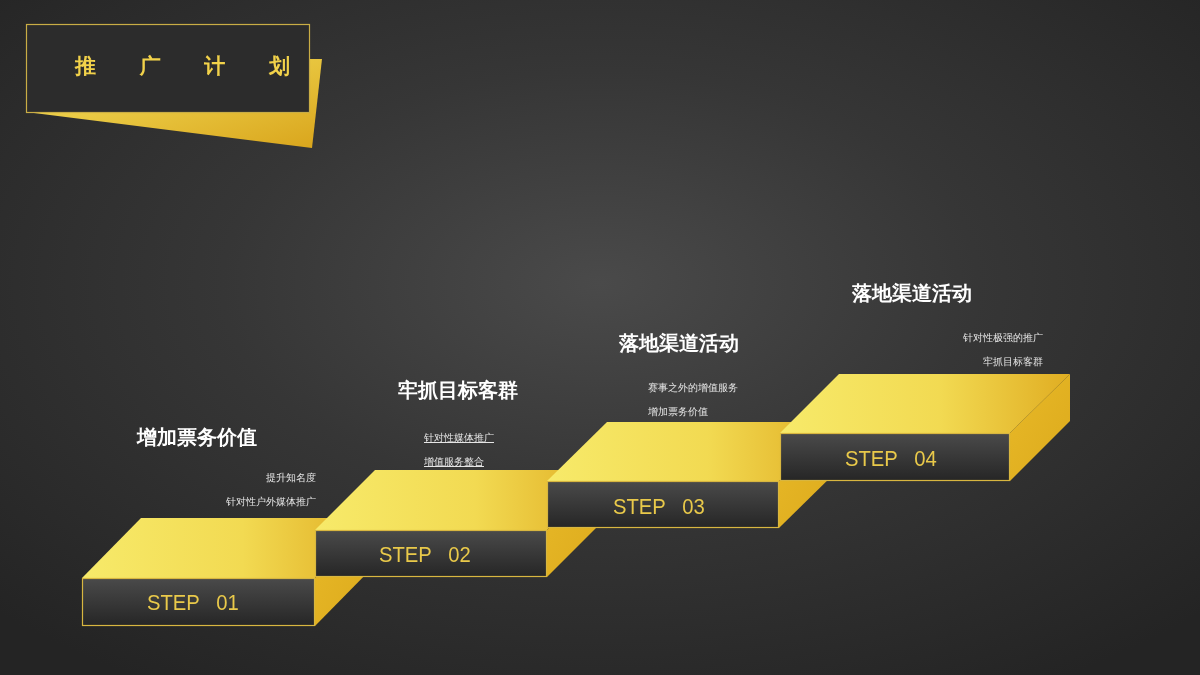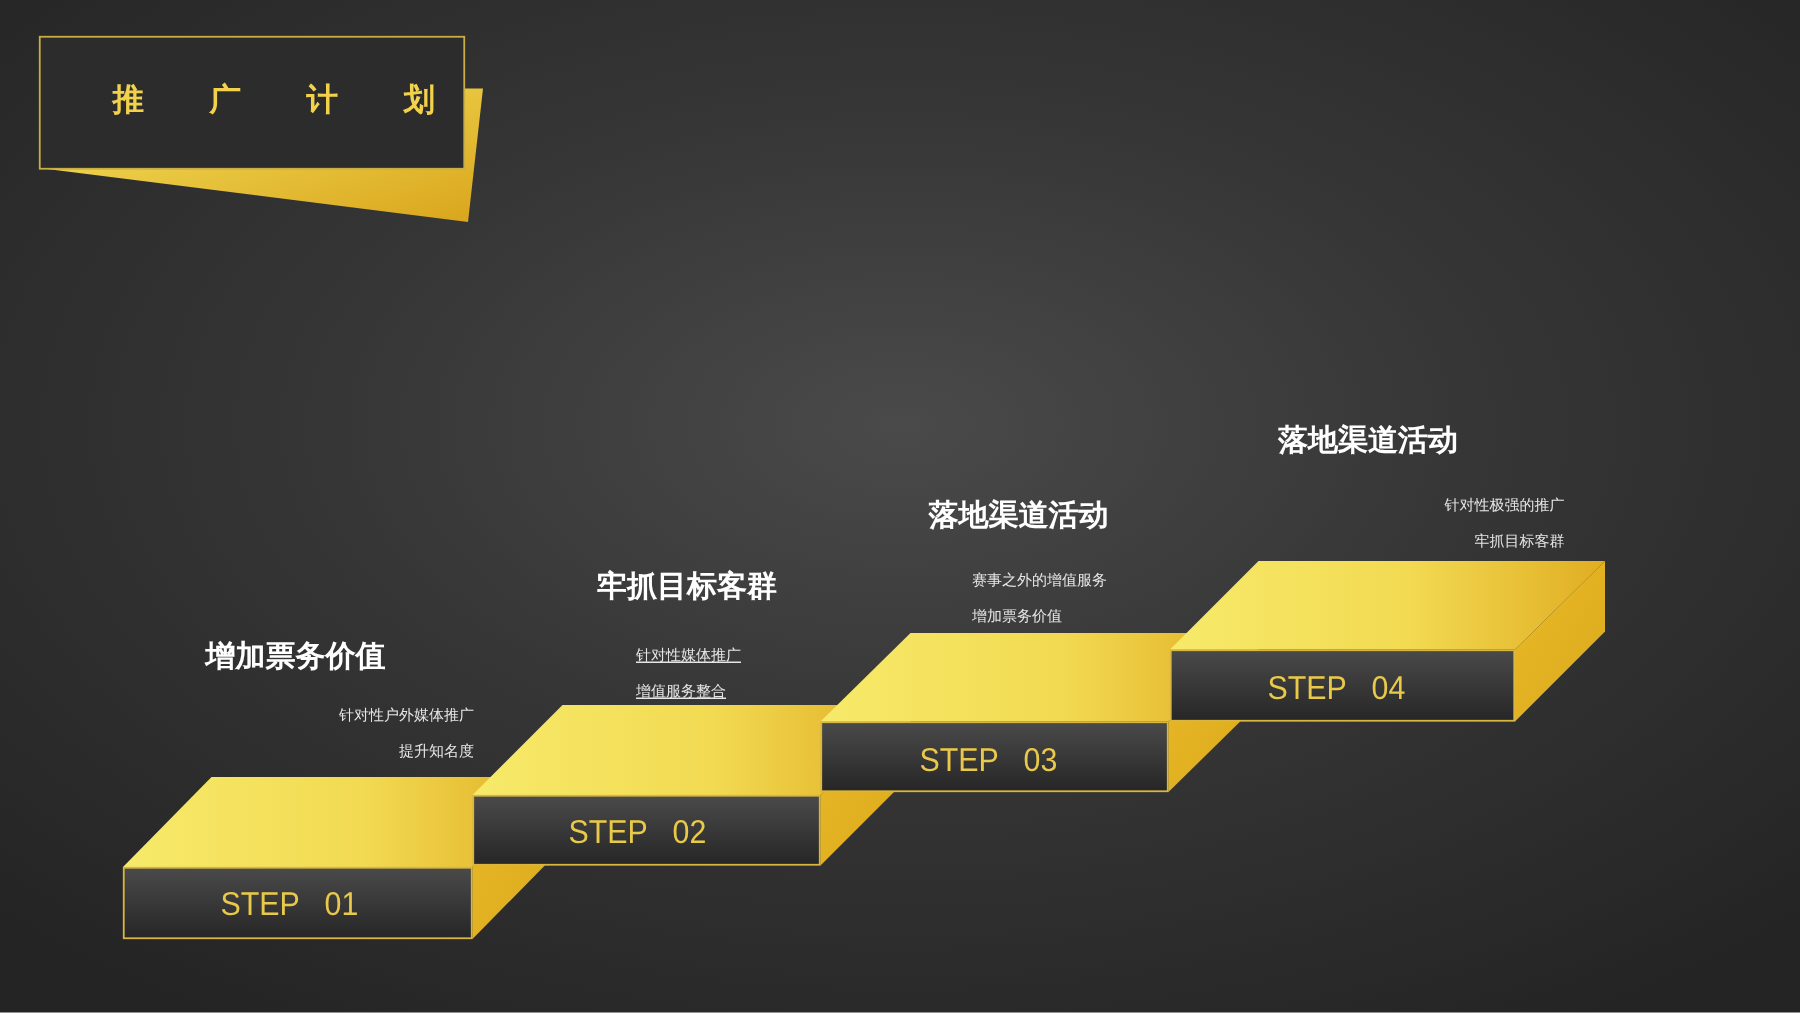--- a/index.html
+++ b/index.html
@@ -90,22 +90,22 @@
   <span>划</span>
 </div>
 
 <div class="step-label" style="left:147px; top:590px;">STEP   01</div>
 <div class="step-label" style="left:379px; top:542px;">STEP   02</div>
 <div class="step-label" style="left:613px; top:494px;">STEP   03</div>
 <div class="step-label" style="left:845px; top:446px;">STEP   04</div>
 
 <div class="heading" style="left:137px; top:424px;">增加票务价值</div>
 <div class="desc right" style="left:140px; width:176px; top:466px;">
+  <div>提升知名度</div>
   <div>针对性户外媒体推广</div>
-  <div>提升知名度</div>
 </div>
 
 <div class="heading" style="left:398px; top:377px;">牢抓目标客群</div>
 <div class="desc" style="left:424px; top:426px;text-decoration:underline;">
   <div>针对性媒体推广</div>
   <div>增值服务整合</div>
 </div>
 
 <div class="heading" style="left:619px; top:330px;">落地渠道活动</div>
 <div class="desc" style="left:648px; top:376px;">

